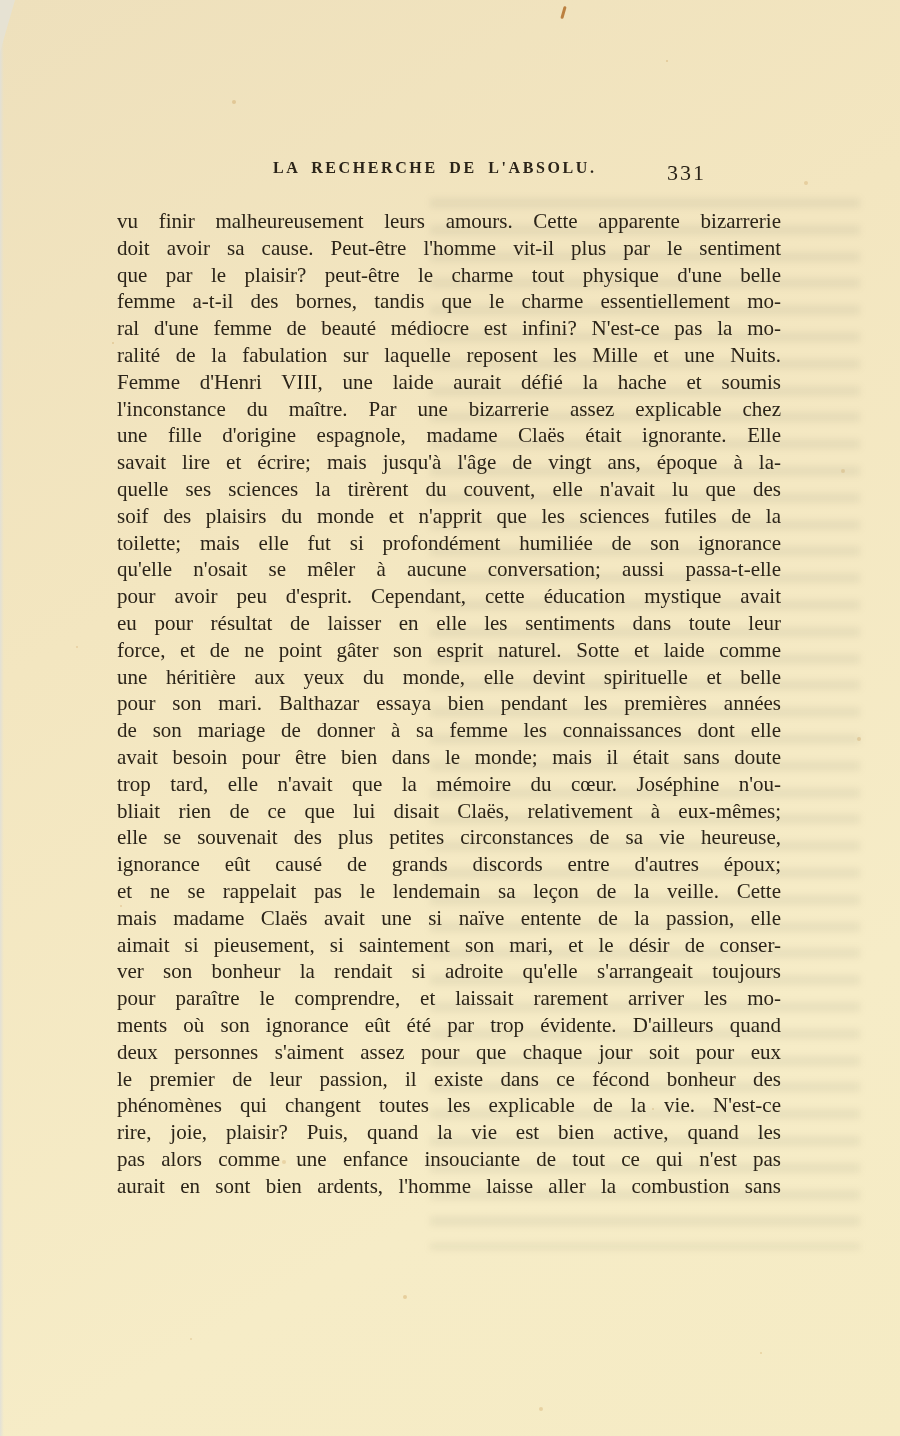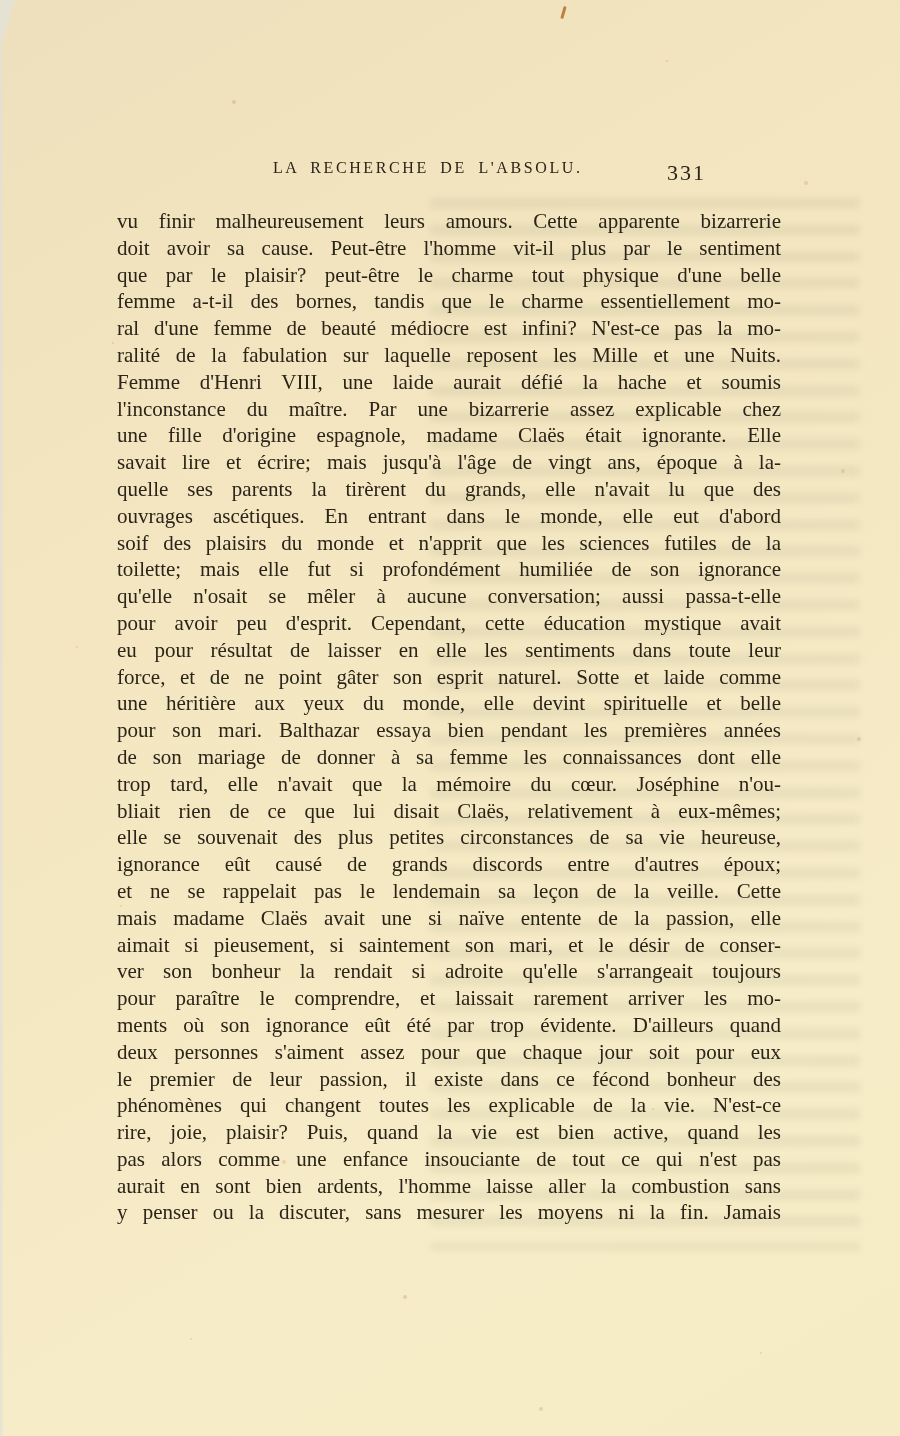--- a/index.html
+++ b/index.html
@@ -58,21 +58,21 @@
       rgba(108,112,88,.085) 0px, rgba(108,112,88,.085) 10px,
       rgba(108,112,88,0) 10px, rgba(108,112,88,0) 26.8px);
     filter: blur(3px);
     pointer-events: none;
   }
   .running-head {
     position: absolute; top: 153px; left: 0; width: 100%; height: 30px;
   }
   .running-title {
     position: absolute; left: 273px; top: 6px;
-    font-weight: normal; font-size: 16px;
+    font-weight: bold; font-size: 16px;
     letter-spacing: 2.6px; word-spacing: 5px;
     white-space: nowrap;
   }
   .page-number {
     position: absolute; left: 667px; top: 7px;
     font-size: 22px; letter-spacing: 2px;
   }
   .page-body {
     position: absolute; left: 117px; top: 208px; width: 664px;
     font-size: 21px; line-height: 26.8px;
@@ -106,43 +106,42 @@
       <div class="text-line">vu finir malheureusement leurs amours. Cette apparente bizarrerie</div>
       <div class="text-line">doit avoir sa cause. Peut-être l'homme vit-il plus par le sentiment</div>
       <div class="text-line">que par le plaisir? peut-être le charme tout physique d'une belle</div>
       <div class="text-line">femme a-t-il des bornes, tandis que le charme essentiellement mo-</div>
       <div class="text-line">ral d'une femme de beauté médiocre est infini? N'est-ce pas la mo-</div>
       <div class="text-line">ralité de la fabulation sur laquelle reposent les Mille et une Nuits.</div>
       <div class="text-line">Femme d'Henri VIII, une laide aurait défié la hache et soumis</div>
       <div class="text-line">l'inconstance du maître. Par une bizarrerie assez explicable chez</div>
       <div class="text-line">une fille d'origine espagnole, madame Claës était ignorante. Elle</div>
       <div class="text-line">savait lire et écrire; mais jusqu'à l'âge de vingt ans, époque à la-</div>
-      <div class="text-line">quelle ses parents la tirèrent du grands, elle n'avait lu que des</div>
-      <div class="text-line">ouvrages ascétiques. En entrant dans le monde, elle eut d'abord</div>
+      <div class="text-line">quelle ses sciences la tirèrent du couvent, elle n'avait lu que des</div>
       <div class="text-line">soif des plaisirs du monde et n'apprit que les sciences futiles de la</div>
       <div class="text-line">toilette; mais elle fut si profondément humiliée de son ignorance</div>
       <div class="text-line">qu'elle n'osait se mêler à aucune conversation; aussi passa-t-elle</div>
       <div class="text-line">pour avoir peu d'esprit. Cependant, cette éducation mystique avait</div>
       <div class="text-line">eu pour résultat de laisser en elle les sentiments dans toute leur</div>
       <div class="text-line">force, et de ne point gâter son esprit naturel. Sotte et laide comme</div>
       <div class="text-line">une héritière aux yeux du monde, elle devint spirituelle et belle</div>
       <div class="text-line">pour son mari. Balthazar essaya bien pendant les premières années</div>
       <div class="text-line">de son mariage de donner à sa femme les connaissances dont elle</div>
+      <div class="text-line">avait besoin pour être bien dans le monde; mais il était sans doute</div>
       <div class="text-line">trop tard, elle n'avait que la mémoire du cœur. Joséphine n'ou-</div>
       <div class="text-line">bliait rien de ce que lui disait Claës, relativement à eux-mêmes;</div>
       <div class="text-line">elle se souvenait des plus petites circonstances de sa vie heureuse,</div>
       <div class="text-line">ignorance eût causé de grands discords entre d'autres époux;</div>
       <div class="text-line">et ne se rappelait pas le lendemain sa leçon de la veille. Cette</div>
       <div class="text-line">mais madame Claës avait une si naïve entente de la passion, elle</div>
       <div class="text-line">aimait si pieusement, si saintement son mari, et le désir de conser-</div>
       <div class="text-line">ver son bonheur la rendait si adroite qu'elle s'arrangeait toujours</div>
       <div class="text-line">pour paraître le comprendre, et laissait rarement arriver les mo-</div>
       <div class="text-line">ments où son ignorance eût été par trop évidente. D'ailleurs quand</div>
       <div class="text-line">deux personnes s'aiment assez pour que chaque jour soit pour eux</div>
       <div class="text-line">le premier de leur passion, il existe dans ce fécond bonheur des</div>
       <div class="text-line">phénomènes qui changent toutes les explicable de la vie. N'est-ce</div>
       <div class="text-line">rire, joie, plaisir? Puis, quand la vie est bien active, quand les</div>
       <div class="text-line">pas alors comme une enfance insouciante de tout ce qui n'est pas</div>
       <div class="text-line">aurait en sont bien ardents, l'homme laisse aller la combustion sans</div>
-      <div class="text-line">y penser ou la discuter, sans mesurer les moyens ni la fin. Jamais</div>
     </div>
 
 </div>
 
 </body></html>

